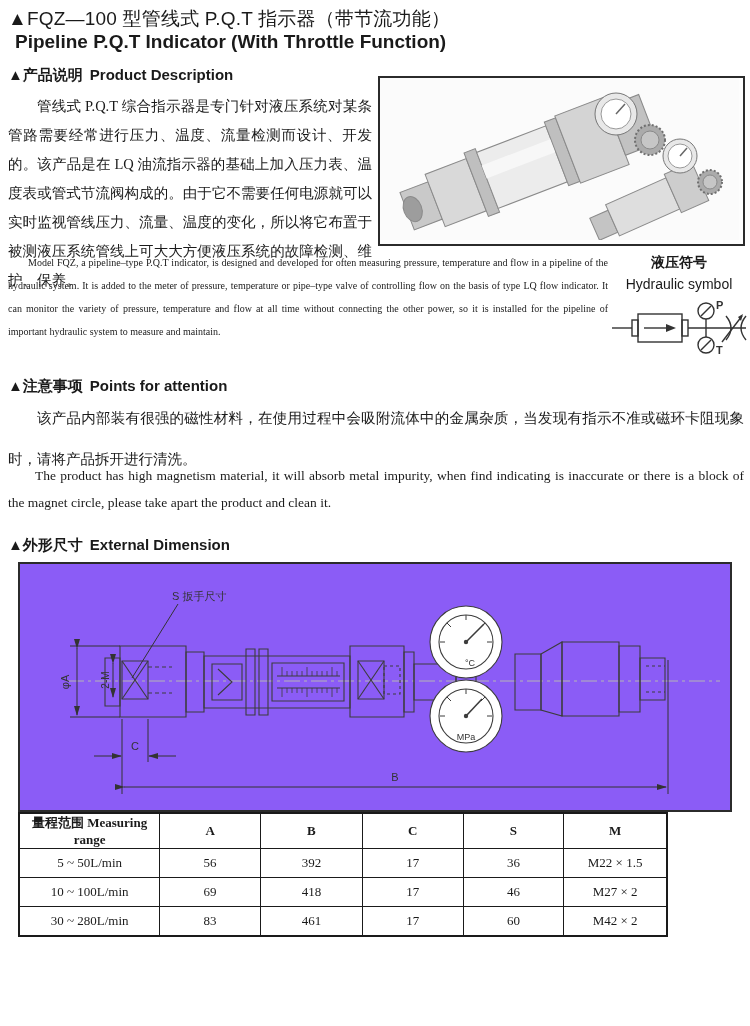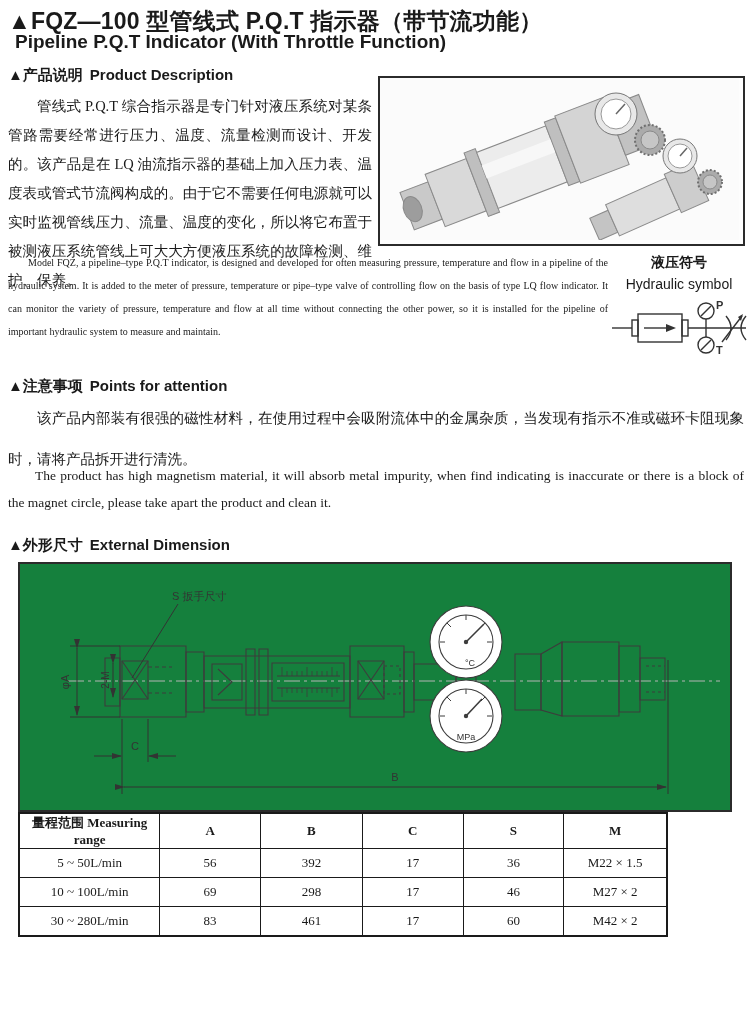--- a/index.html
+++ b/index.html
@@ -1,37 +1,37 @@
 <!DOCTYPE html>
 <html><head>
 <meta charset="utf-8">
 <style>
   html,body{margin:0;padding:0;background:#ffffff;}
   .page{position:relative;width:750px;height:1026px;background:#ffffff;overflow:hidden;
         font-family:"Liberation Serif","DejaVu Serif",serif;color:#1a1a1a;}
   .abs{position:absolute;}
   .title-zh{left:8px;top:6px;font-family:"Liberation Sans","DejaVu Sans",sans-serif;
-            font-weight:bold;font-size:23px;letter-spacing:0.2px;}
+            font-weight:normal;font-size:19px;letter-spacing:0.2px;}
   .title-en{left:15px;top:31px;font-family:"Liberation Sans","DejaVu Sans",sans-serif;
             font-weight:bold;font-size:19px;}
   .sec-head{font-family:"Liberation Sans","DejaVu Sans",sans-serif;font-weight:bold;font-size:15px;}
   .sec-head .hgap{margin-left:7px;}
   .para{ text-align:justify; }
   .zh1{left:8px;top:92px;width:364px;font-size:14.5px;line-height:29px;text-indent:2em;}
   .photo-box{left:378px;top:76px;width:363px;height:166px;border:2px solid #2b2b2b;background:#fdfdfd;}
   .en1{left:8px;top:251px;width:600px;font-size:10px;line-height:23px;text-indent:2em;font-family:Liberation Serif, serif;}
   .hyd{left:610px;top:254px;width:138px;text-align:center;}
   .hyd .zh{font-family:"Liberation Sans","DejaVu Sans",sans-serif;font-weight:bold;font-size:14px;}
   .hyd .en{font-family:"Liberation Sans","DejaVu Sans",sans-serif;font-size:14px;margin-top:4px;}
   .hyd svg{margin-top:6px;}
   .head2{left:8px;top:377px;}
   .zh2{left:8px;top:398px;width:736px;font-size:14.5px;line-height:41px;text-indent:2em;}
   .en2{left:8px;top:462px;width:736px;font-size:13.5px;line-height:27px;text-indent:2em;}
   .head3{left:8px;top:536px;}
-  .draw-box{left:18px;top:562px;width:710px;height:246px;border:2px solid #2b2b2b;background:#15803d;}
+  .draw-box{left:18px;top:562px;width:710px;height:246px;border:2px solid #2b2b2b;background:#8b5cf6;}
   table.dim{position:absolute;left:18px;top:812px;width:650px;border-collapse:collapse;
             border:2px solid #1a1a1a;font-size:13px;}
   table.dim th,table.dim td{border:1px solid #1a1a1a;text-align:center;height:28px;padding:0 2px;}
   table.dim th{font-weight:bold;}
   table.dim th:first-child{width:150px;}
   table.dim th:not(:first-child){width:112px;}
   svg text{font-family:"Liberation Sans","DejaVu Sans",sans-serif;fill:#333;}
   .tech line,.tech rect,.tech path,.tech circle,.tech polyline,.tech polygon{vector-effect:non-scaling-stroke;}
 </style>
 </head>
@@ -259,21 +259,21 @@
           <td>5 ~ 50L/min</td>
           <td>56</td>
           <td>392</td>
           <td>17</td>
           <td>36</td>
           <td>M22 × 1.5</td>
         </tr>
         <tr>
           <td>10 ~ 100L/min</td>
           <td>69</td>
-          <td>298</td>
+          <td>418</td>
           <td>17</td>
           <td>46</td>
           <td>M27 × 2</td>
         </tr>
         <tr>
           <td>30 ~ 280L/min</td>
           <td>83</td>
           <td>461</td>
           <td>17</td>
           <td>60</td>

